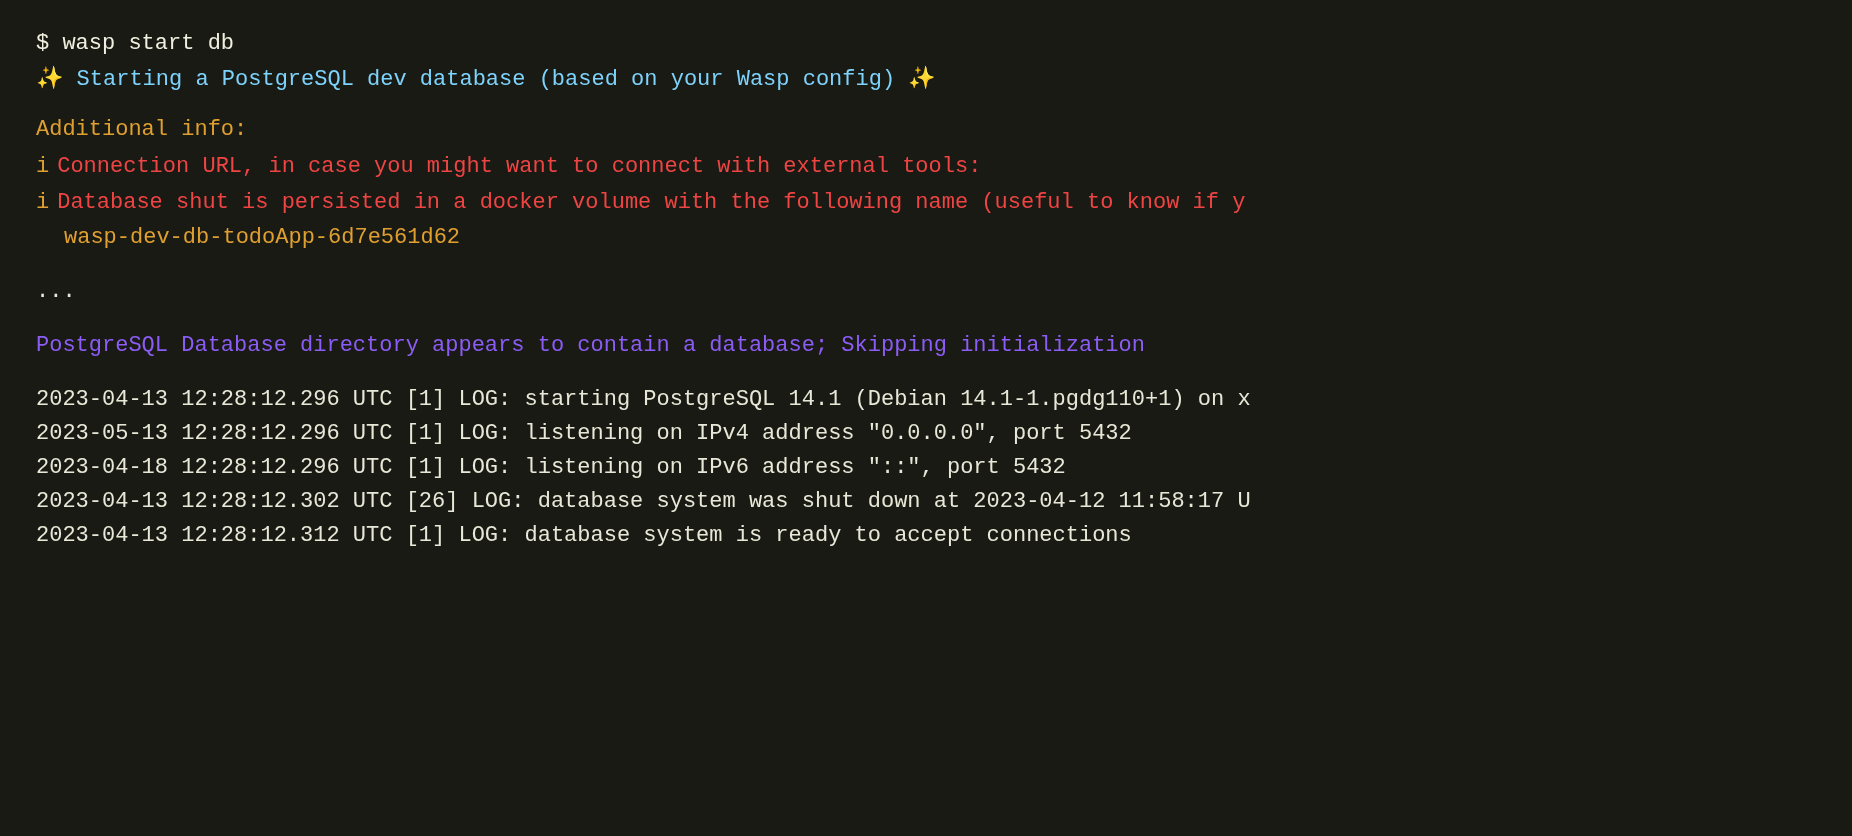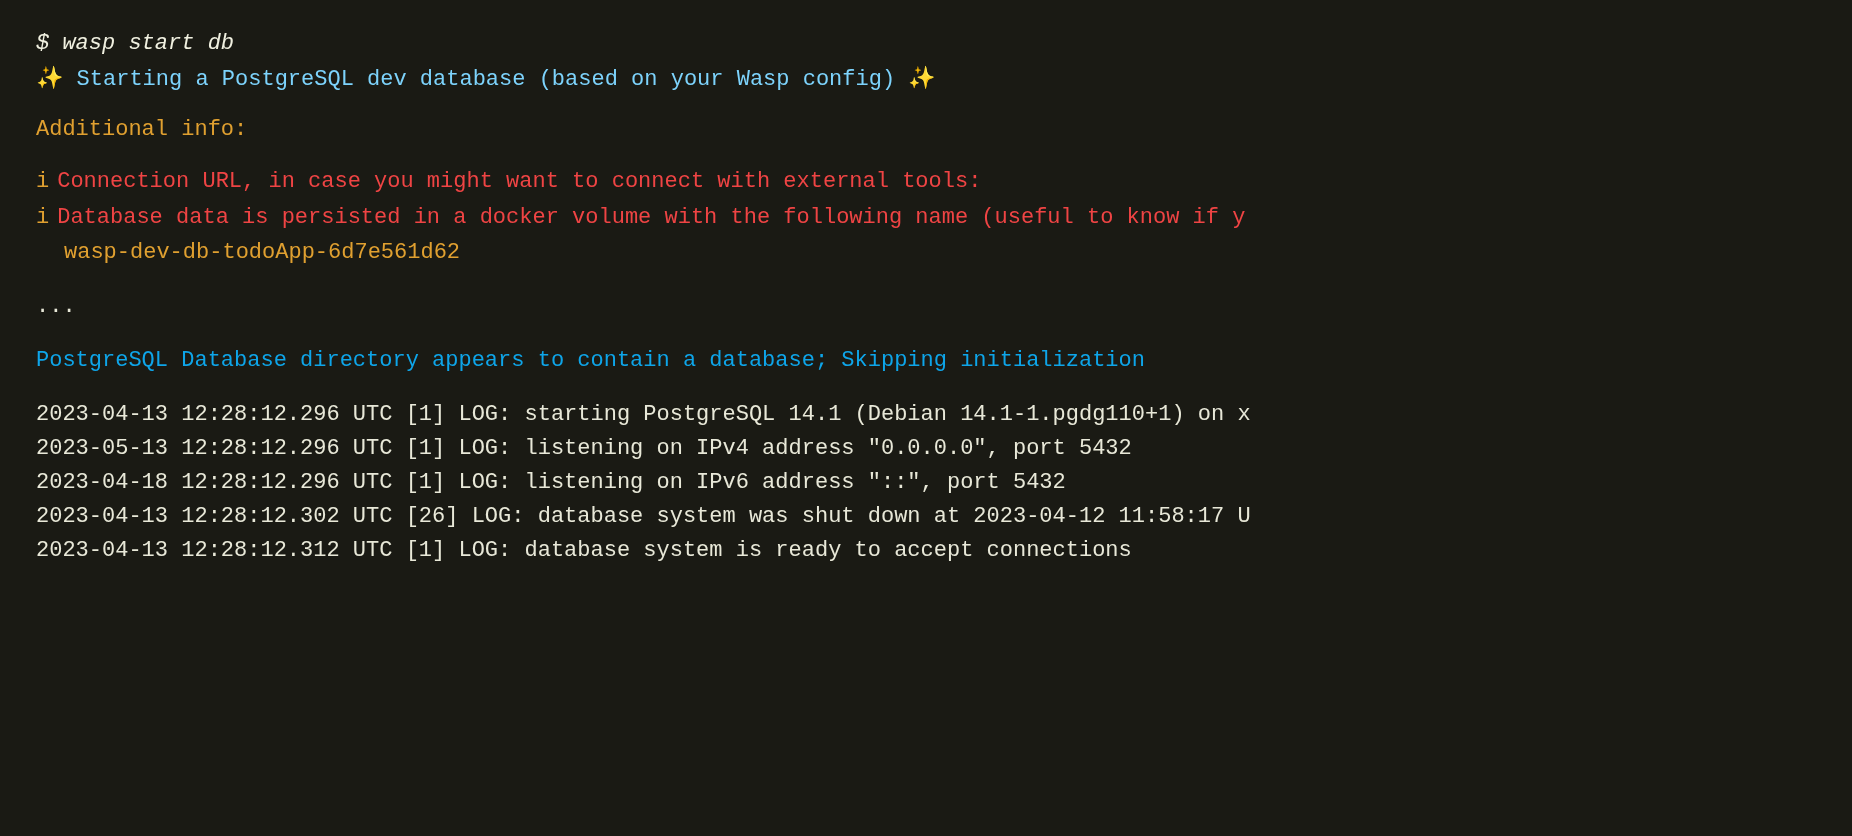--- a/index.html
+++ b/index.html
@@ -19,31 +19,30 @@
       overflow-x: hidden;
     }
 
     .terminal {
       color: #e8e8d8;
     }
 
     .prompt-line {
       color: #f0f0e0;
       margin-bottom: 4px;
-      font-style: italic;
     }
 
     .wasp-start-line {
       color: #7dd3fc;
       margin-bottom: 18px;
     }
 
     .additional-info-label {
       color: #e0a030;
-      margin-bottom: 20px;
+      margin-bottom: 5px;
     }
 
     .info-item {
       color: #e0a030;
       margin-bottom: 4px;
       display: flex;
       align-items: flex-start;
     }
 
     .info-bullet {
@@ -62,21 +61,21 @@
       display: block;
       margin-bottom: 8px;
     }
 
     .ellipsis {
       color: #e8e8d8;
       margin: 22px 0;
     }
 
     .pg-init-line {
-      color: #0ea5e9;
+      color: #8b5cf6;
       margin-bottom: 22px;
     }
 
     .log-line {
       color: #e8e8d8;
       margin-bottom: 2px;
       white-space: nowrap;
     }
   </style>
 </head>
@@ -96,21 +95,21 @@
     <span>Additional info:</span>
   </div>
 
   <div class="info-item">
     <span class="info-bullet">i</span>
     <span class="info-text">Connection URL, in case you might want to connect with external tools:</span>
   </div>
 
   <div class="info-item">
     <span class="info-bullet">i</span>
-    <span class="info-text">Database data is persisted in a docker volume with the following name (useful to know if y</span>
+    <span class="info-text">Database shut is persisted in a docker volume with the following name (useful to know if y</span>
   </div>
   <div class="info-url">wasp-dev-db-todoApp-6d7e561d62</div>
 
   <div class="ellipsis">...</div>
 
   <div class="pg-init-line">PostgreSQL Database directory appears to contain a database; Skipping initialization</div>
 
   <div id="log-lines-container">
   <div class="log-line">2023-04-13 12:28:12.296 UTC [1] LOG:   starting PostgreSQL 14.1 (Debian 14.1-1.pgdg110+1) on x</div>
       <div class="log-line">2023-05-13 12:28:12.296 UTC [1] LOG:   listening on IPv4 address "0.0.0.0", port 5432</div>

